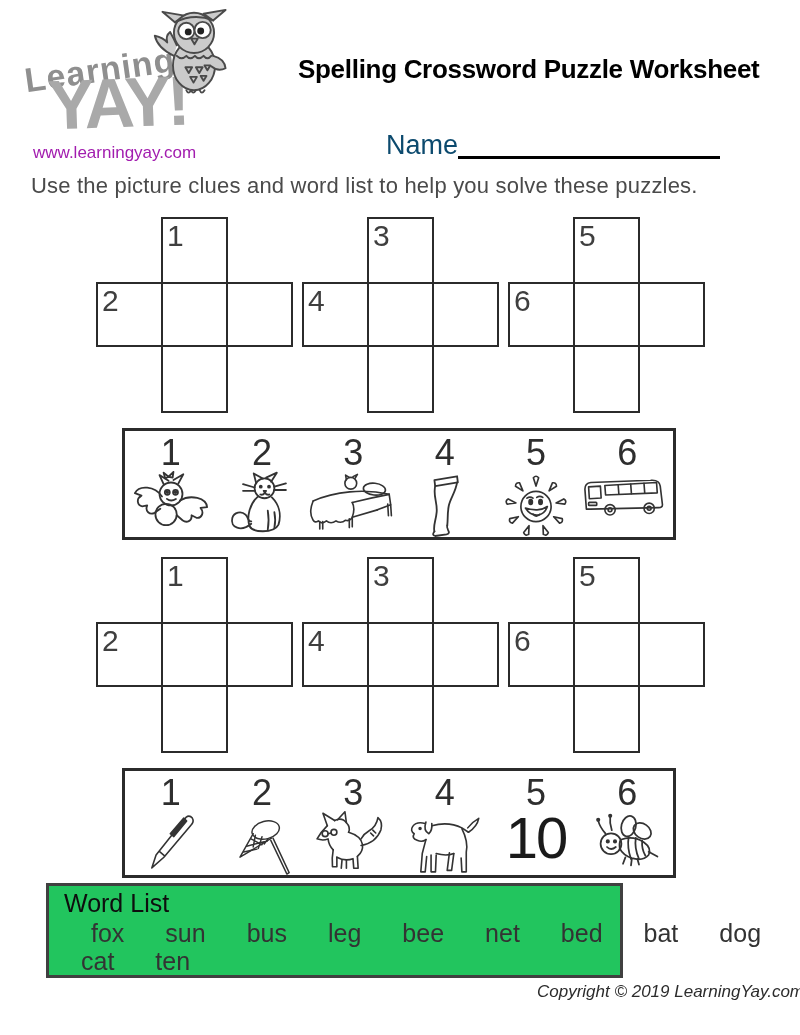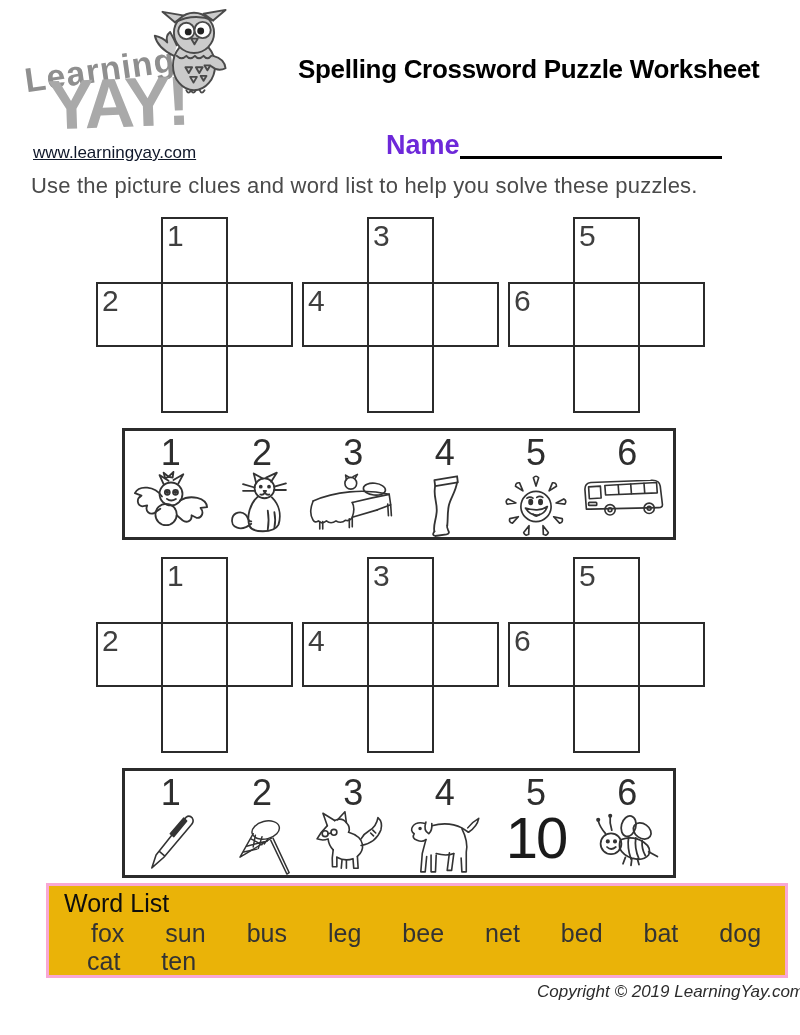--- a/index.html
+++ b/index.html
@@ -10,29 +10,29 @@
   }
   
   .brand-top {
     position:absolute; left:24px; top:50px; font-size:34px; font-weight:700;
     color:#8f8f8f; transform:rotate(-8deg); letter-spacing:1px;
   }
   .brand-bottom {
     position:absolute; left:48px; top:74px; font-size:70px; font-weight:700;
     color:#a9a9a9; letter-spacing:-4px; line-height:0.85; transform:rotate(-2deg);
   }
-  .brand-url { position:absolute; left:33px; top:143px; font-size:17px; color:#0f172a;text-decoration:underline; }
+  .brand-url { position:absolute; left:33px; top:143px; font-size:17px; color:#a21caf; }
   .owl { position:absolute; left:150px; top:6px; }
   
   .title {
     position:absolute; left:298px; top:54px; width:472px; 
     font-size:26px; font-weight:700; color:#000; letter-spacing:-0.3px;
   }
   .name-row { position:absolute; left:386px; top:132px; display:flex; align-items:flex-end; }
-  .name-label { font-size:27px; font-weight:700; color:#6d28d9; line-height:1; }
+  .name-label { font-size:27px; font-weight:400; color:#0c4a6e; line-height:1; }
   .name-line { display:inline-block; width:262px; border-bottom:3px solid #000; height:24px; }
   .instruction {
     position:absolute; left:31px; top:173px; width:760px;
     font-size:22px; color:#4a4a4a; letter-spacing:0.2px;
   }
   
   .cross { position:absolute; width:197px; height:196px; }
   .cross .vrect { position:absolute; left:65px; top:0; width:67px; height:196px;
     border:2px solid #2b2b2b; box-sizing:border-box; background:transparent; }
   .cross .hrect { position:absolute; left:0; top:65px; width:197px; height:65px;
@@ -41,26 +41,26 @@
   .cross .num-down { left:71px; top:4px; }
   .cross .num-across { left:6px; top:69px; }
   
   .clue-box { position:absolute; left:122px; width:554px; border:3px solid #2b2b2b;
     box-sizing:border-box; display:flex; background:#fff; }
   .clue-cell { flex:1; display:flex; flex-direction:column; align-items:center; overflow:hidden; }
   .clue-num { font-size:36px; color:#2e2e2e; line-height:1; margin-top:4px; }
   .clue-icon { flex:0 0 auto; }
   .clue-ten { font-size:58px; color:#1a1a1a; line-height:0.92; letter-spacing:-2px;text-align:center; }
   
-  .wordlist { position:absolute; left:46px; top:883px; width:742px; height:95px;
-    border:3px solid #f9a8d4; box-sizing:border-box; background:#eab308; }
+  .wordlist { position:absolute; left:46px; top:883px; width:577px; height:95px;
+    border:3px solid #404040; box-sizing:border-box; background:#22c55e; }
   .wl-title { position:absolute; left:15px; top:3px; font-size:25px; color:#0e0e0e; }
   .wl-row { position:absolute; display:flex; gap:41px; font-size:25px; color:#333; }
   .wl-row.r1 { left:42px; top:33px; }
-  .wl-row.r2 { left:38px; top:61px; }
+  .wl-row.r2 { left:32px; top:61px; }
   
   .footer { position:absolute; left:4px; top:981px; width:100%; text-align:right;
     font-size:17px; color:#2c2c2c; line-height:1.3;font-style:italic; }
 </style>
 </head>
 <body>
 
 <div id="page">
 
   <div class="brand-top">Learning,</div>

